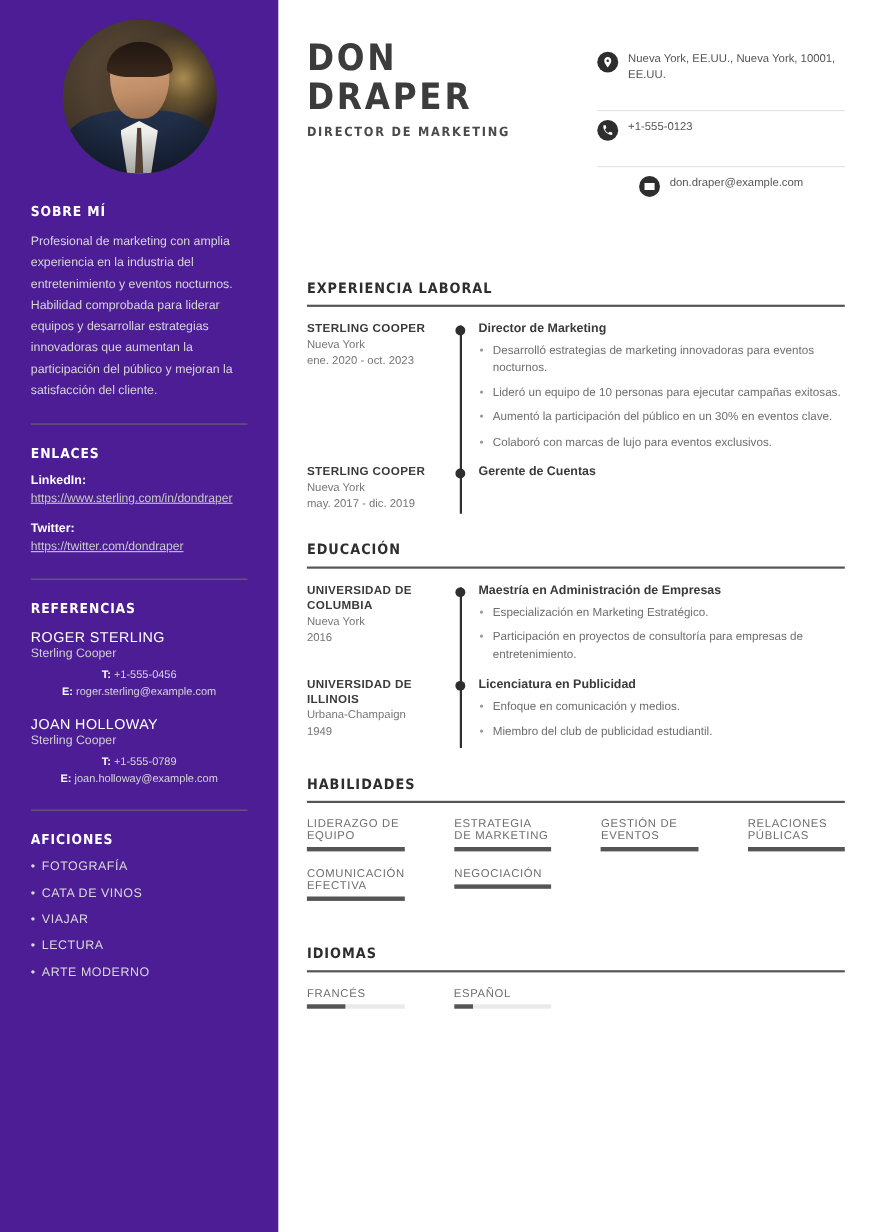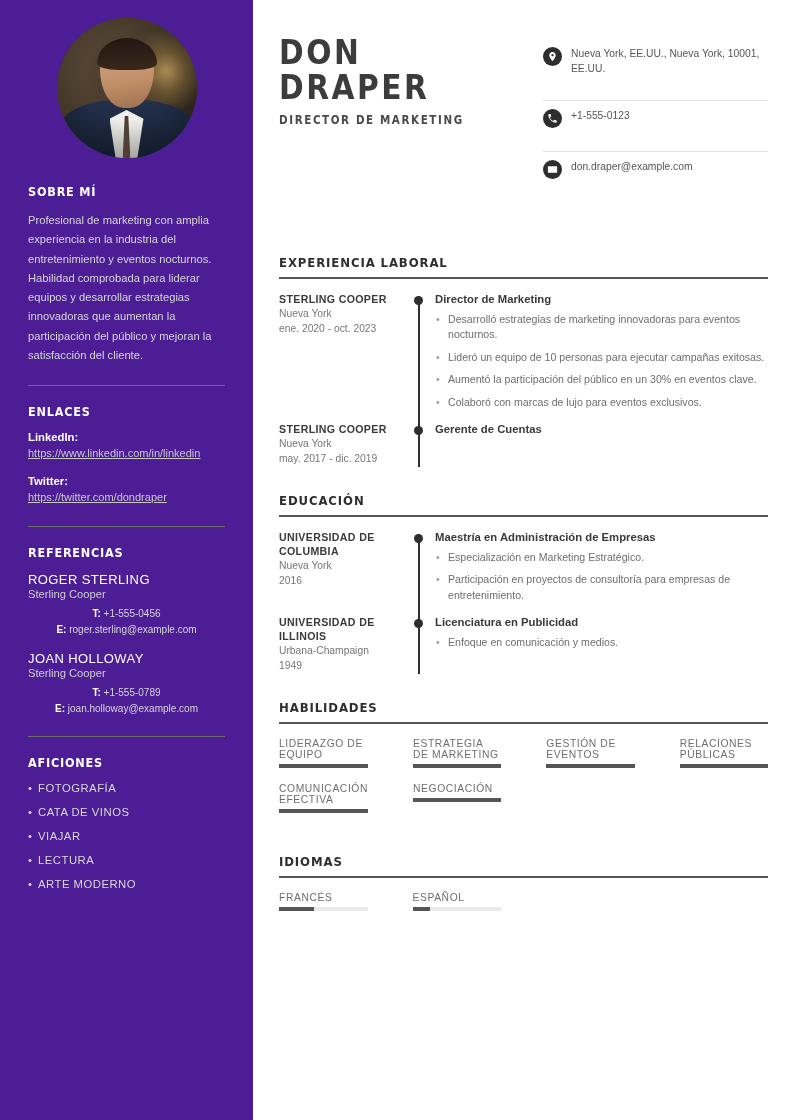--- a/index.html
+++ b/index.html
@@ -210,21 +210,21 @@
     padding-left: 14px;
   }
   .contact-row {
     display: flex;
     align-items: flex-start;
     gap: 9px;
     padding-bottom: 23px;
     margin-bottom: 7px;
     border-bottom: 1px solid #e2e2e2;
   }
-  .contact-row:last-child { border-bottom: none; }
+  .contact-row:last-child { border-bottom: none; justify-content: center; }
   .cicon {
     width: 19px; height: 19px;
     min-width: 19px;
     border-radius: 50%;
     background: #2e2e2e;
     display: flex;
     align-items: center;
     justify-content: center;
     margin-top: 1px;
   }
@@ -368,21 +368,21 @@
       <p class="side-p">Profesional de marketing con amplia experiencia en la industria del entretenimiento y eventos nocturnos. Habilidad comprobada para liderar equipos y desarrollar estrategias innovadoras que aumentan la participación del público y mejoran la satisfacción del cliente.</p>
     </section>
 
     <div class="side-div"></div>
 
     <section>
       <div class="side-h">ENLACES</div>
 
       <div class="link-block">
         <div class="link-label">LinkedIn:</div>
-        <a class="link-url" href="#">https://www.linkedin.com/in/linkedin</a>
+        <a class="link-url" href="#">https://www.sterling.com/in/dondraper</a>
       </div>
 
       <div class="link-block">
         <div class="link-label">Twitter:</div>
         <a class="link-url" href="#">https://twitter.com/dondraper</a>
       </div>
     </section>
 
     <div class="side-div"></div>
 
@@ -539,20 +539,21 @@
           <div class="meta">1949</div>
         </div>
         <div class="timeline">
           <span class="tl-dot"></span>
           <span class="tl-line"></span>
         </div>
         <div class="entry-right">
           <div class="job-title">Licenciatura en Publicidad</div>
           <ul class="bullets">
             <li>Enfoque en comunicación y medios.</li>
+            <li>Miembro del club de publicidad estudiantil.</li>
           </ul>
         </div>
       </div>
     </section>
 
     <section class="sec">
       <div class="sec-title">HABILIDADES</div>
       <div class="sec-rule"></div>
       <div class="bar-grid">
         <div class="bar-item">

